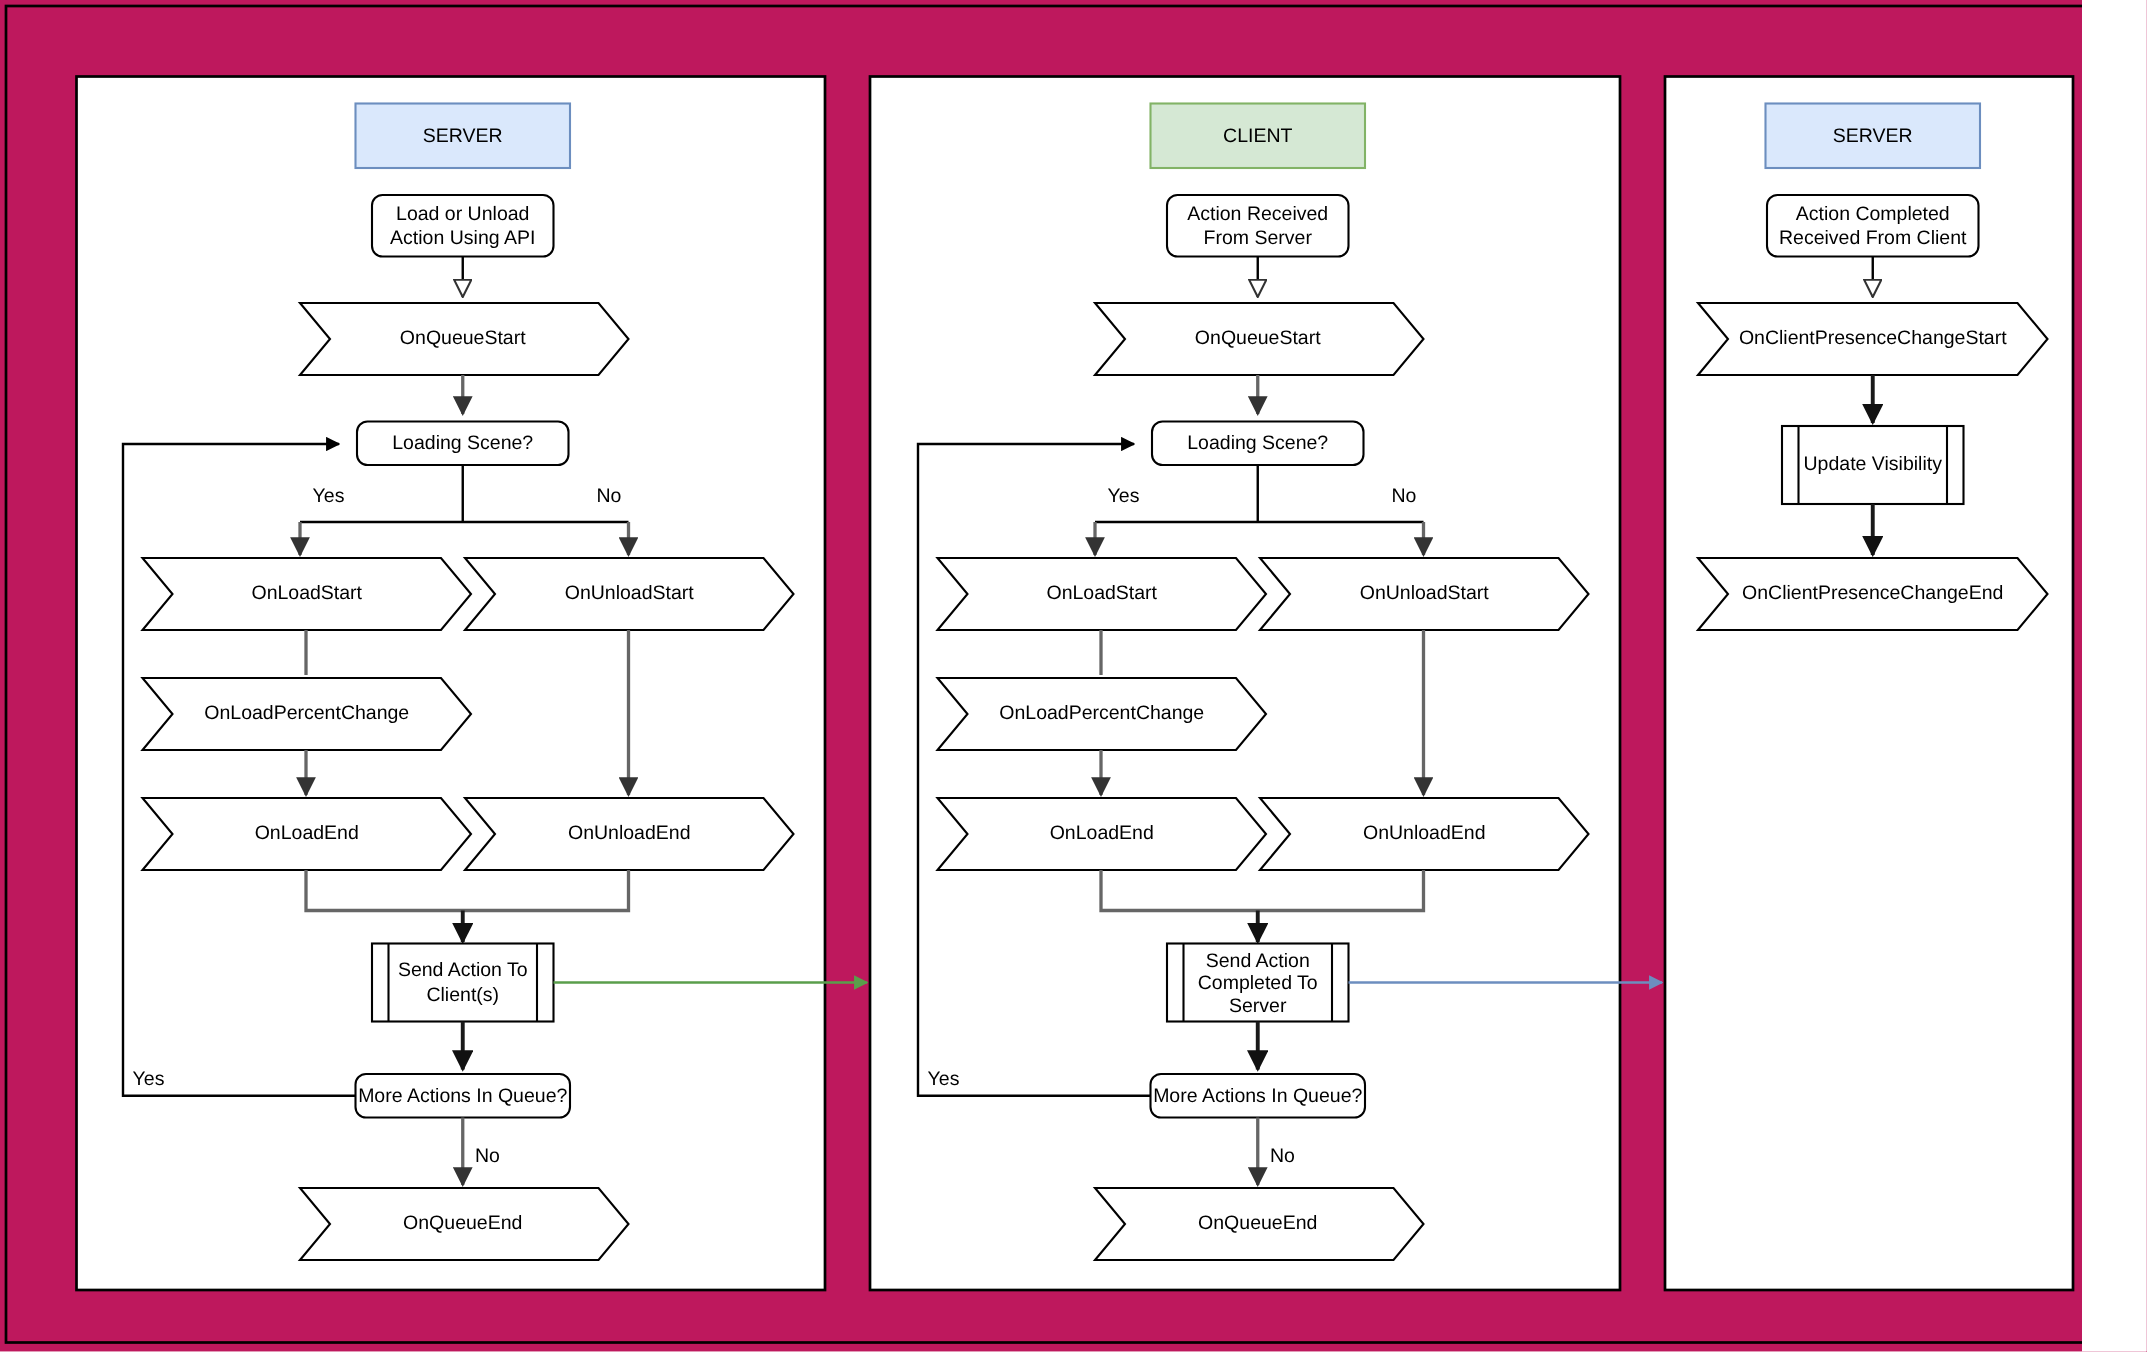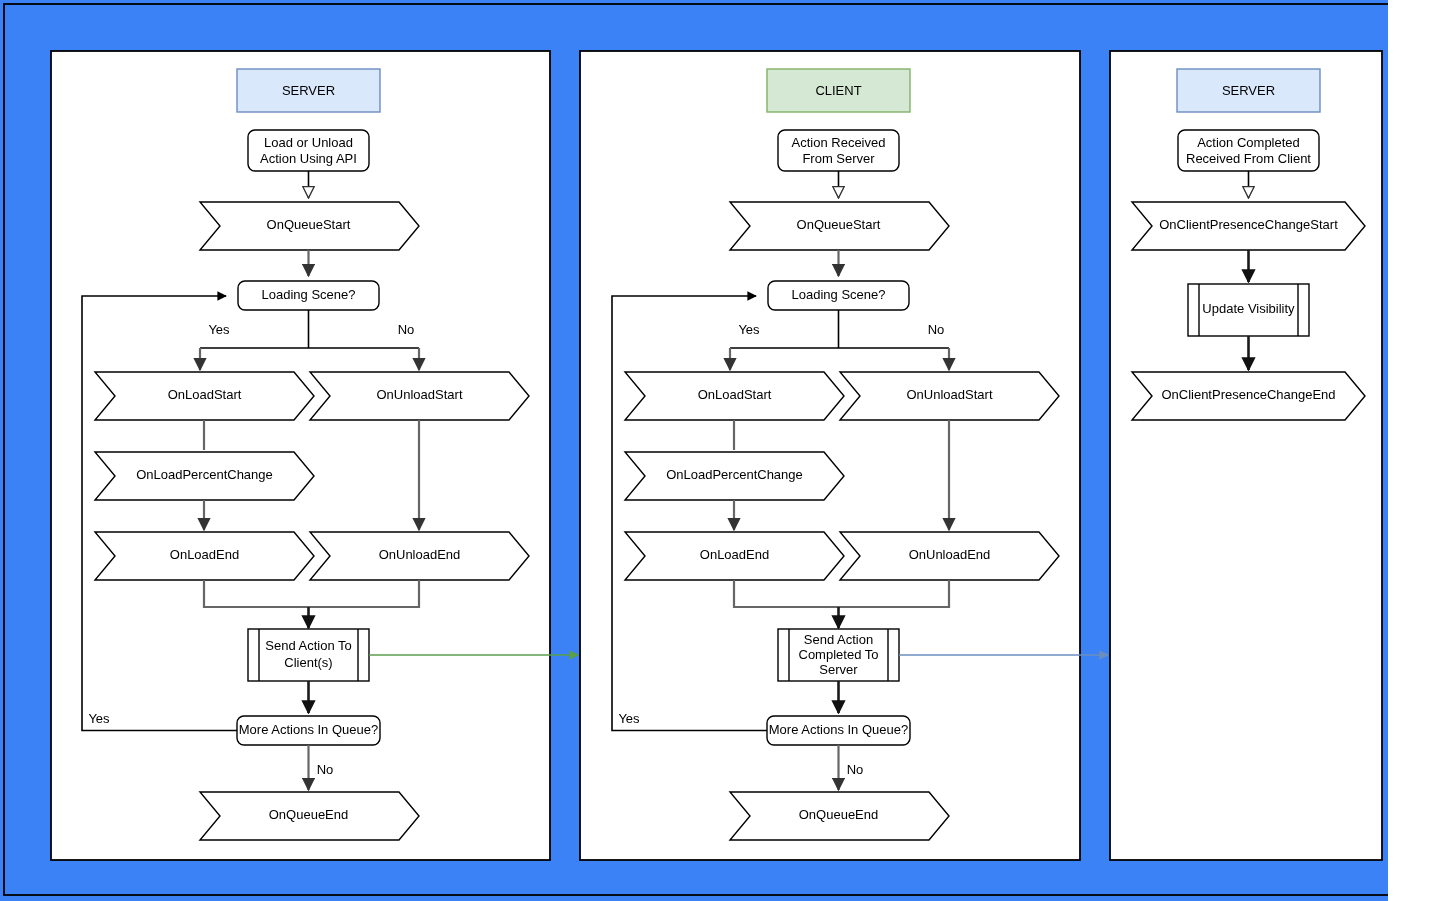--- a/index.html
+++ b/index.html
@@ -7,21 +7,21 @@
     padding: 0;
     background: #ffffff;
   }
   body {
     font-family: "Liberation Sans", sans-serif;
   }
   #canvas {
     position: relative;
     width: 1388px;
     height: 901px;
-    background: #3b82f6;
+    background: #be185d;
     overflow: hidden;
   }
   svg.diagram {
     position: absolute;
     left: 0;
     top: 0;
     width: 1431px;
     height: 901px;
   }
   text {

